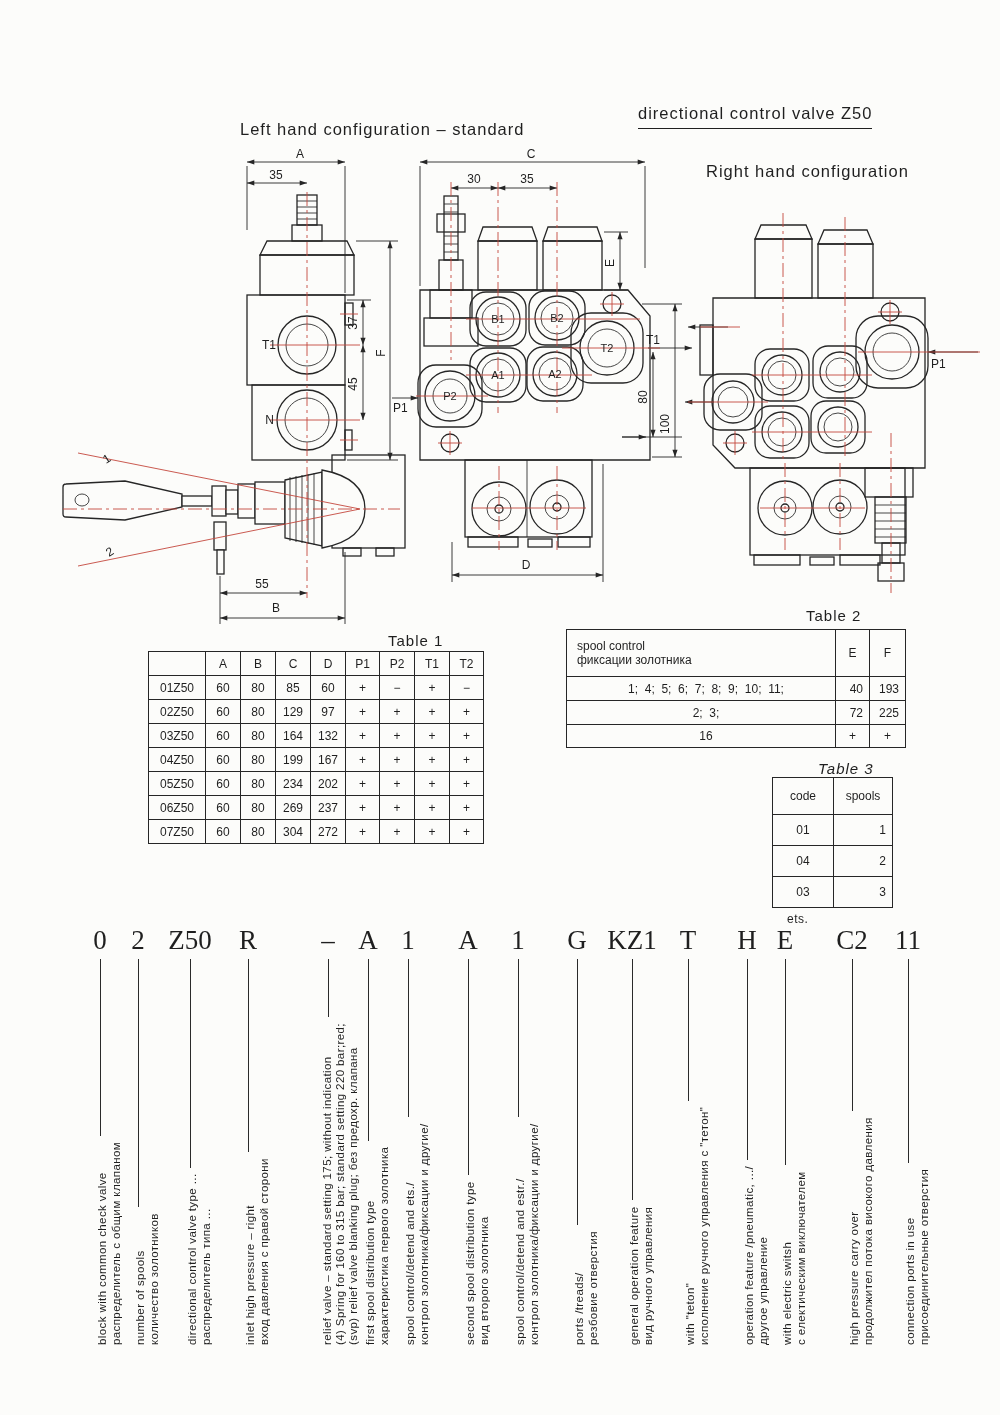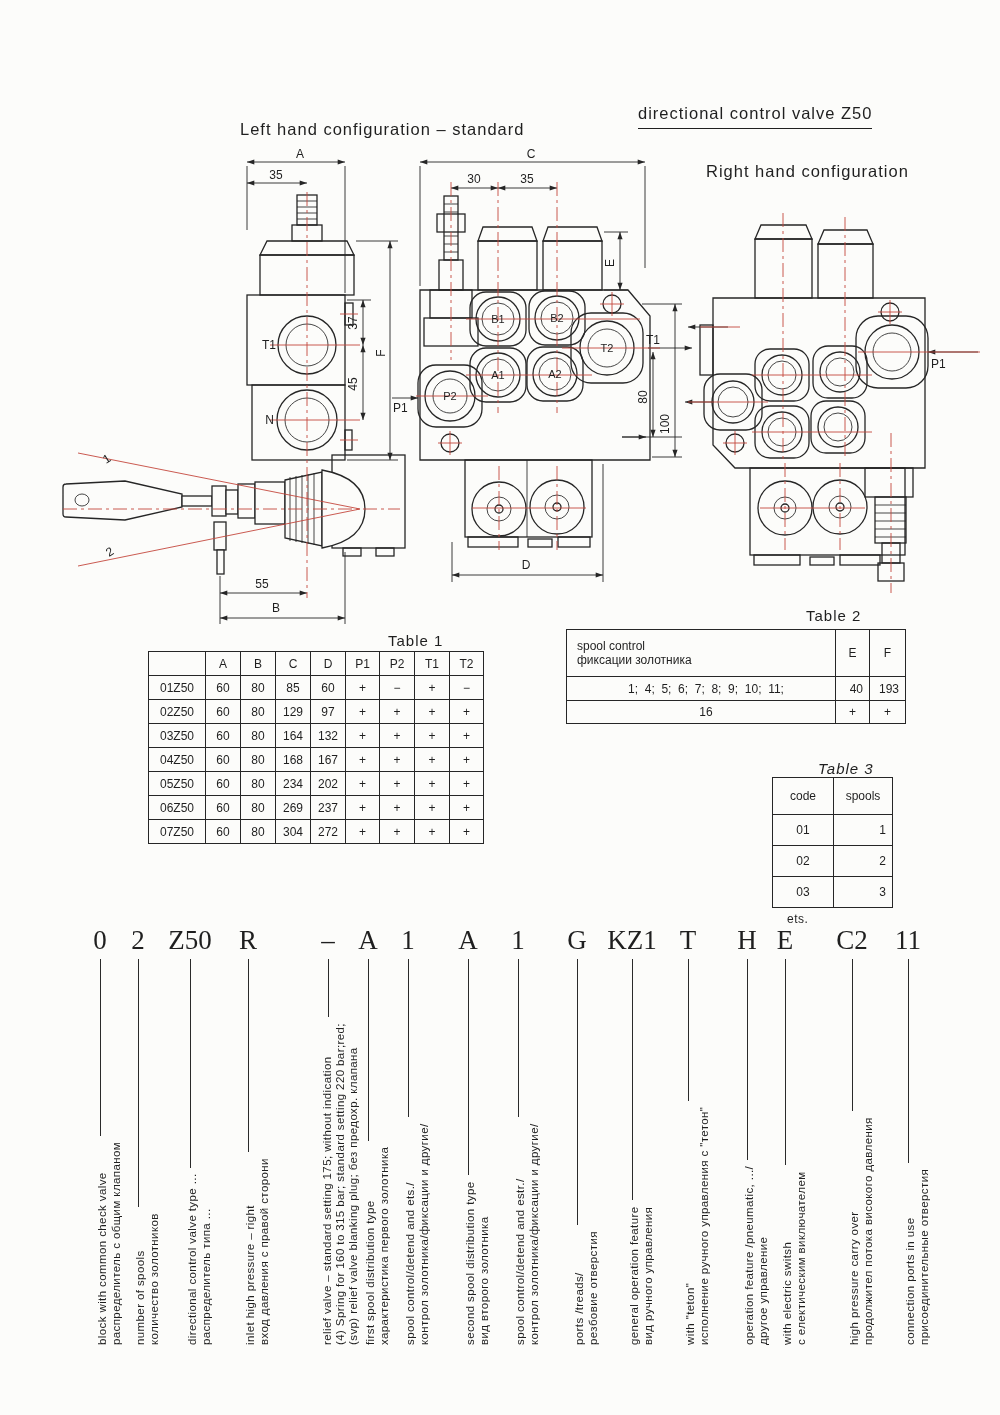--- a/index.html
+++ b/index.html
@@ -376,21 +376,21 @@
           <td>132</td>
           <td>+</td>
           <td>+</td>
           <td>+</td>
           <td>+</td>
     </tr>
     <tr style="height:24px;">
       <td>04Z50</td>
           <td>60</td>
           <td>80</td>
-          <td>168</td>
+          <td>199</td>
           <td>167</td>
           <td>+</td>
           <td>+</td>
           <td>+</td>
           <td>+</td>
     </tr>
     <tr style="height:24px;">
       <td>05Z50</td>
           <td>60</td>
           <td>80</td>
@@ -435,41 +435,46 @@
         <div>фиксации золотника</div>
       </th>
       <th style="width:33px;">E</th>
       <th style="width:35px;">F</th>
     </tr>
     <tr style="height:24px;">
       <td class="pre">1;  4;  5;  6;  7;  8;  9;  10;  11;</td>
       <td class="rnum">40</td>
       <td class="rnum">193</td>
     </tr>
+    <tr style="height:24px;">
+      <td class="pre">2;  3;</td>
+      <td class="rnum">72</td>
+      <td class="rnum">225</td>
+    </tr>
     <tr style="height:23px;">
       <td class="pre">16</td>
       <td>+</td>
       <td>+</td>
     </tr>
   </tbody>
     </table>
 
   <div class="abs tbl-title" style="left:818px;top:760px;font-style:italic;">Table 3</div>
   <table class="abs dtab" style="left:772px;top:777px;">
     <tbody>
         <tr style="height:37px;">
       <th style="width:60px;">code</th>
       <th style="width:58px;">spools</th>
     </tr>
     <tr style="height:31px;">
       <td>01</td>
       <td class="rnum" style="padding-right:10px;">1</td>
     </tr>
     <tr style="height:31px;">
-      <td>02</td>
+      <td>04</td>
       <td class="rnum" style="padding-right:10px;">2</td>
     </tr>
     <tr style="height:31px;">
       <td>03</td>
       <td class="rnum" style="padding-right:10px;">3</td>
     </tr>
   </tbody>
     </table>
   <div class="abs note" style="left:787px;top:912px;text-align:right;">ets.</div>
 

